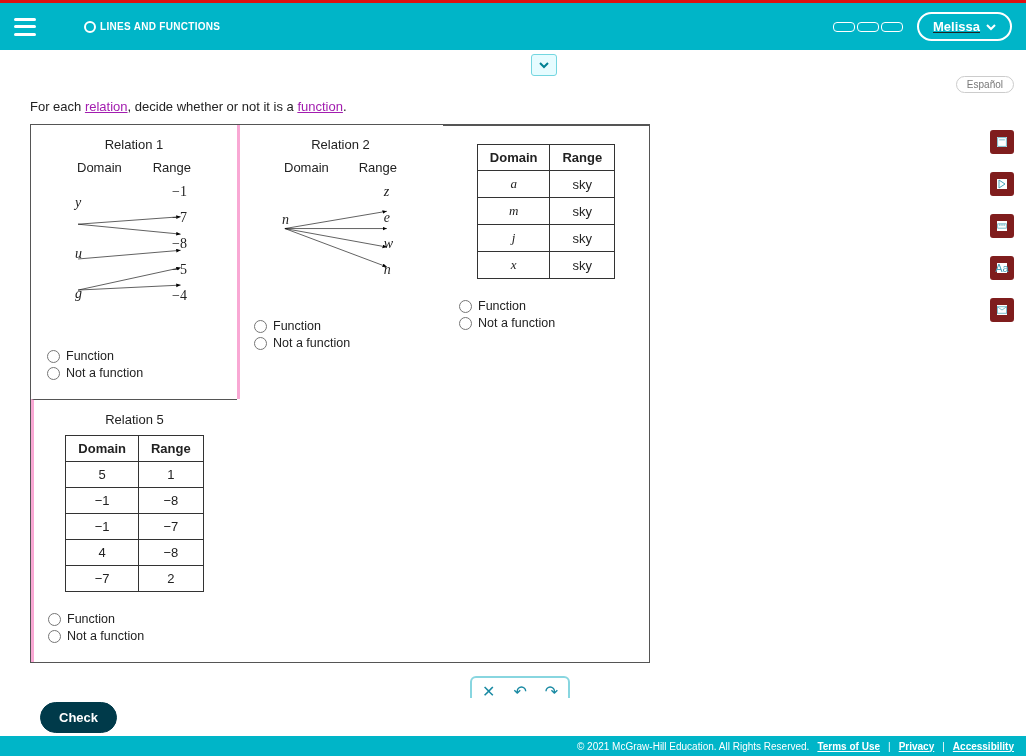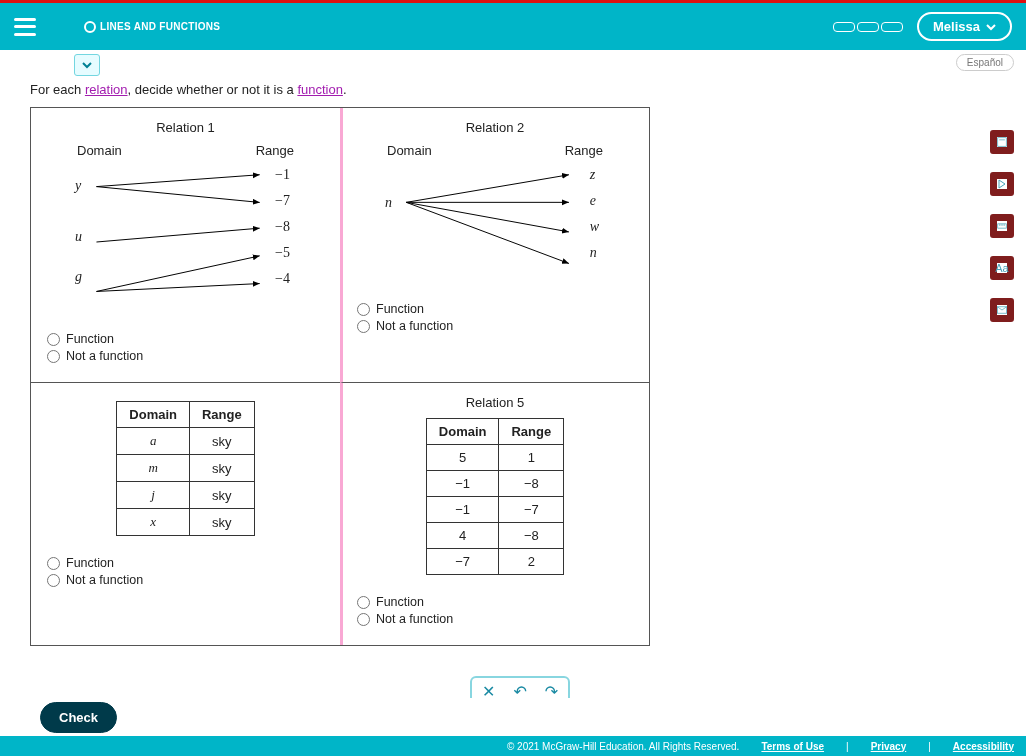--- a/index.html
+++ b/index.html
@@ -4,33 +4,33 @@
 <style>
   * { box-sizing: border-box; margin: 0; padding: 0; }
   body { font-family: Arial, Helvetica, sans-serif; font-size: 13px; color: #222; width: 1026px; height: 756px; overflow: hidden; position: relative; background: #fff; }
   .topbar { background: #00b5c8; height: 50px; display: flex; align-items: center; padding: 0 14px; position: relative; border-top: 3px solid #d11; }
   .hamburger { width: 22px; height: 18px; display: flex; flex-direction: column; justify-content: space-between; cursor: pointer; margin-right: 28px; }
   .hamburger span { display: block; height: 3px; background: #fff; border-radius: 2px; }
   .topic-block { color: #fff; }
   .topic-kicker { font-size: 10px; font-weight: bold; letter-spacing: 0.3px; display: flex; align-items: center; gap: 4px; padding-left: 20px; }
   .topic-kicker::before { content: ""; width: 8px; height: 8px; border: 2px solid #fff; border-radius: 50%; display: inline-block; }
   .topic-title { font-size: 14px; font-weight: bold; margin-top: 2px; }
-  .top-right { margin-left: auto; display: flex; align-items: center; gap: 14px; }
+  .top-right { margin-left: auto; display: flex; align-items: center; gap: 14px; text-decoration: underline; }
   .progress-dots { display: flex; gap: 2px; }
   .progress-dots span { width: 22px; height: 10px; border: 1.5px solid #fff; border-radius: 4px; }
   .user-pill { border: 2px solid #fff; color: #fff; padding: 5px 14px; border-radius: 18px; font-weight: bold; font-size: 13px; display: flex; align-items: center; gap: 6px; cursor: pointer; }
   .user-pill svg { width: 10px; height: 10px; }
-  .sub-row { display: flex; align-items: flex-start; padding: 4px 12px; position: relative; }
+  .sub-row { display: flex; align-items: center; padding: 4px 12px; position: relative; flex-direction: column; }
   .chev-btn { width: 26px; height: 22px; background: #e6fcff; border: 1px solid #73d6e0; display: flex; align-items: center; justify-content: center; border-radius: 3px; margin-left: 62px; cursor: pointer; }
   .chev-btn svg { width: 12px; height: 12px; stroke: #008194; }
   .espanol { margin-left: auto; border: 1px solid #ccc; border-radius: 12px; padding: 2px 10px; font-size: 10px; color: #777; cursor: pointer; }
   .prompt { padding: 2px 30px 10px; font-size: 13px; }
   .prompt a { color: #a21caf; text-decoration: underline; }
   .content-area { position: relative; padding: 0 30px; }
-  .grid-box { border: 1px solid #555; width: 620px; display: grid; grid-template-columns: 1fr 1fr; }
+  .grid-box { border: 1px solid #555; width: 620px; display: grid; grid-template-columns: 1fr 1fr 1fr; }
   .cell { border: 0 solid #555; padding: 12px 16px 16px; position: relative; }
   .cell.r { border-left: 3px solid #f9a8d4; padding-left: 14px; }
   .cell.b { border-top: 1px solid #555; }
   .rel-title { text-align: center; font-size: 13px; margin-bottom: 8px; }
   .dr-head { display: flex; justify-content: space-between; padding: 0 30px 4px; font-size: 13px; }
   .mapping { position: relative; height: 160px; }
   .map-svg { position: absolute; inset: 0; width: 100%; height: 100%; }
   .dom-col, .rng-col { position: absolute; top: 0; display: flex; flex-direction: column; font-style: italic; font-family: 'Times New Roman', serif; font-size: 14px; }
   .dom-col { left: 28px; }
   .rng-col { right: 34px; }
@@ -45,21 +45,21 @@
   table.rel td.it { font-style: italic; font-family: 'Times New Roman', serif; }
   .side-tools { position: absolute; right: 12px; top: 130px; display: flex; flex-direction: column; gap: 18px; }
   .side-tools .tool { width: 24px; height: 24px; border: 7px solid #7f1d1d; border-radius: 3px; display: flex; align-items: center; justify-content: center; color: #4aa3b8; cursor: pointer; font-size: 11px; }
   .controls-row { position: absolute; left: 0; right: 0; top: 680px; height: 28px; }
   .mini-actions { position: absolute; left: 470px; top: -4px; border: 2px solid #88d6e0; border-radius: 6px; padding: 4px 10px; display: flex; gap: 18px; background: #fff; }
   .mini-actions span { color: #1a8aa3; font-size: 16px; cursor: pointer; }
   .bottom-bar { position: absolute; left: 0; right: 0; bottom: 20px; height: 38px; display: flex; align-items: center; padding: 0 30px; background: #fff; }
   .btn { border-radius: 18px; padding: 7px 18px; font-size: 13px; font-weight: bold; cursor: pointer; border: 1.5px solid #003a4a; }
   .btn.outline { background: #fff; color: #003a4a; }
   .btn.solid { background: #003a4a; color: #fff; margin-left: 10px; }
-  .footer { position: absolute; left: 0; right: 0; bottom: 0; height: 20px; background: #00b5c8; color: #fff; font-size: 10px; display: flex; align-items: center; justify-content: flex-end; padding: 0 12px; gap: 22px; }
+  .footer { position: absolute; left: 0; right: 0; bottom: 0; height: 20px; background: #00b5c8; color: #fff; font-size: 10px; display: flex; align-items: center; justify-content: flex-end; padding: 0 12px; gap: 8px; }
   .footer a { color: #fff; text-decoration: underline; font-weight: bold; }
   .sep { color: #fff; }
 </style>
 </head>
 <body>
 
 <div class="topbar">
   <div class="hamburger">
       <span></span>
       <span></span>

